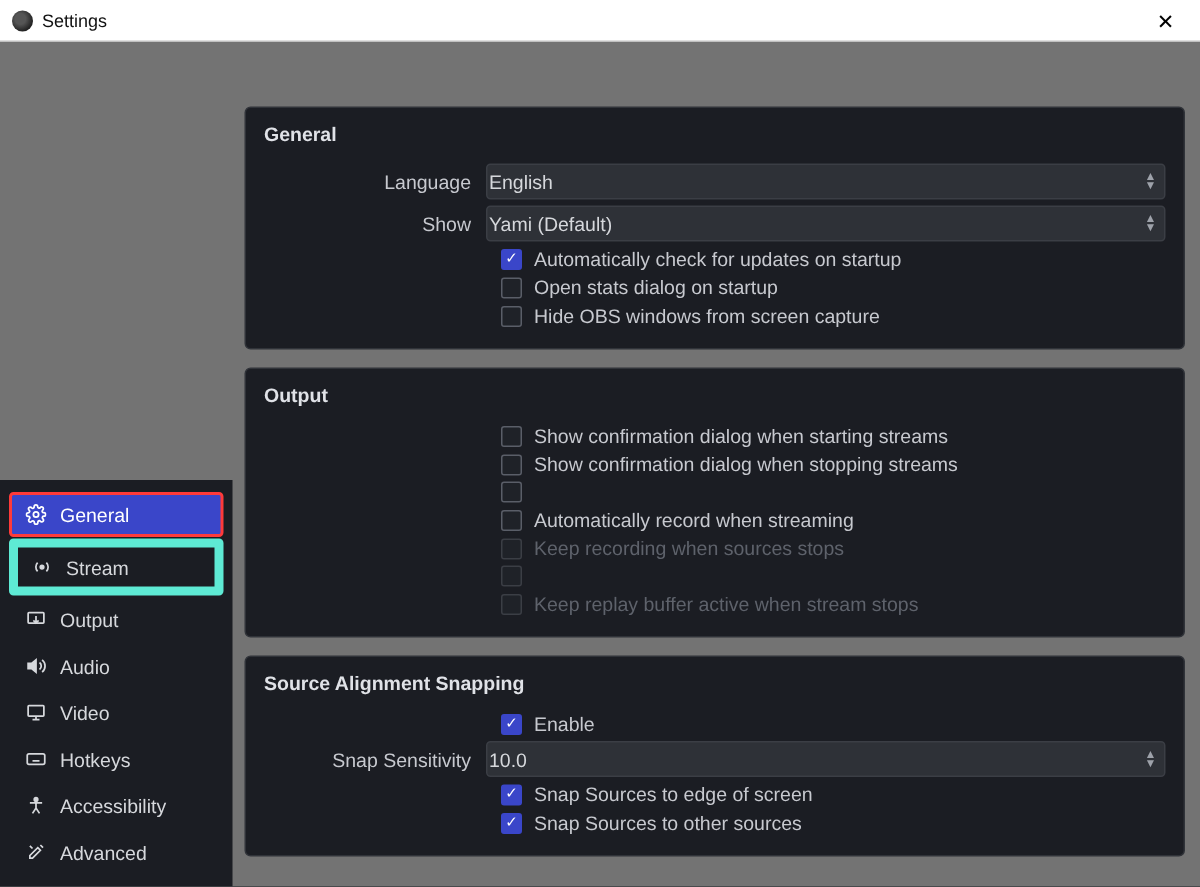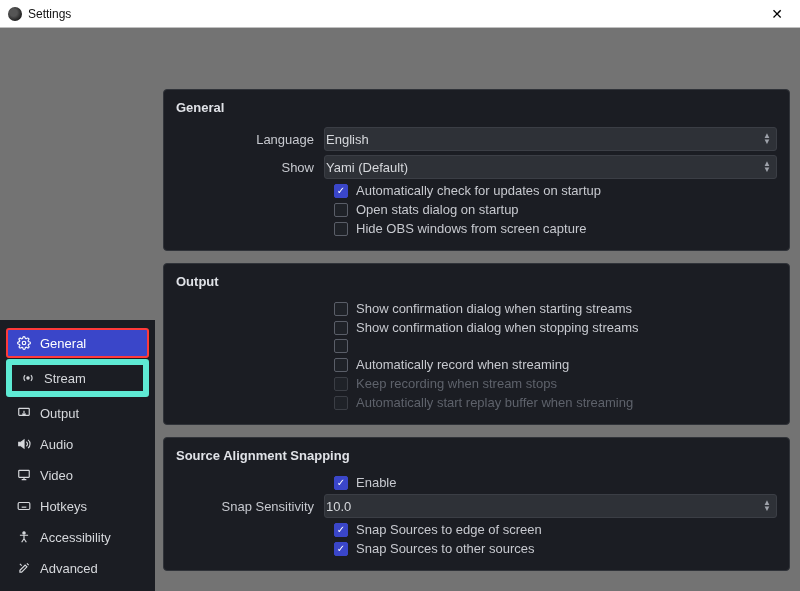--- a/index.html
+++ b/index.html
@@ -176,25 +176,28 @@
         </div>
         <div class="chk-row">
           <div class="chk"></div>
         </div>
         <div class="chk-row">
           <div class="chk"></div>
           <span class="chk-label">Automatically record when streaming</span>
         </div>
         <div class="chk-row disabled">
           <div class="chk"></div>
-          <span class="chk-label">Keep recording when stream stops</span>
+          <span class="chk-label">Keep recording when sources stops</span>
         </div>
         <div class="chk-row disabled">
           <div class="chk"></div>
-          <span class="chk-label">Automatically start replay buffer when streaming</span>
+        </div>
+        <div class="chk-row disabled">
+          <div class="chk"></div>
+          <span class="chk-label">Keep replay buffer active when stream stops</span>
         </div>
       </div>
 
       <div class="section">
         <div class="section-title">Source Alignment Snapping</div>
 
         <div class="chk-row">
           <div class="chk checked"></div>
           <span class="chk-label">Enable</span>
         </div>

